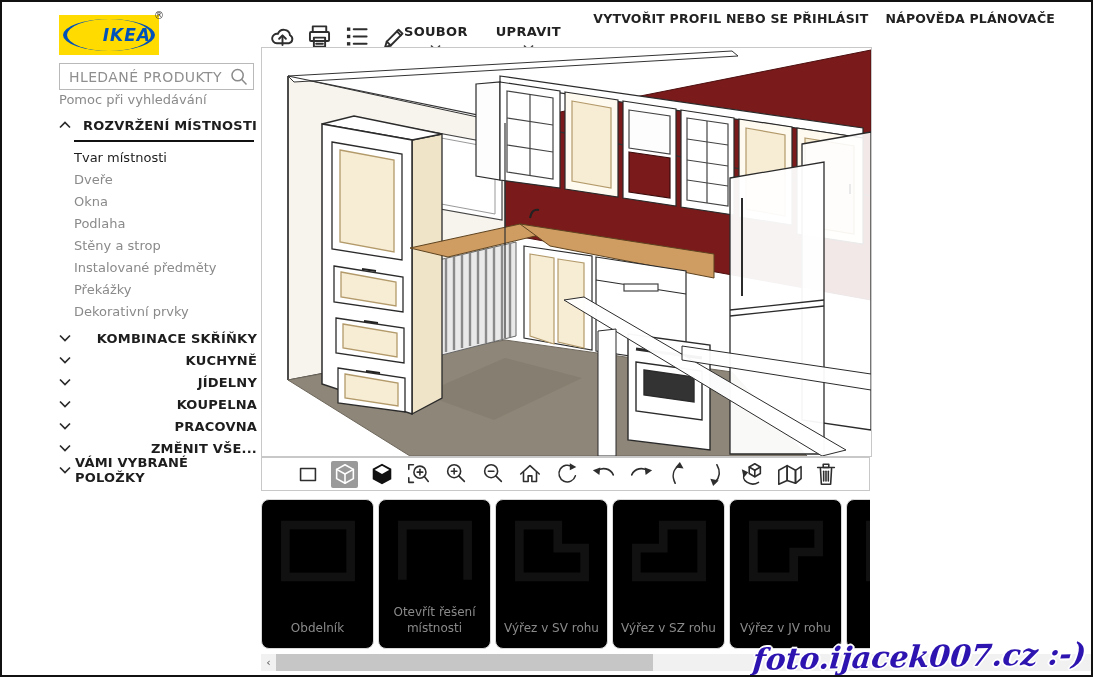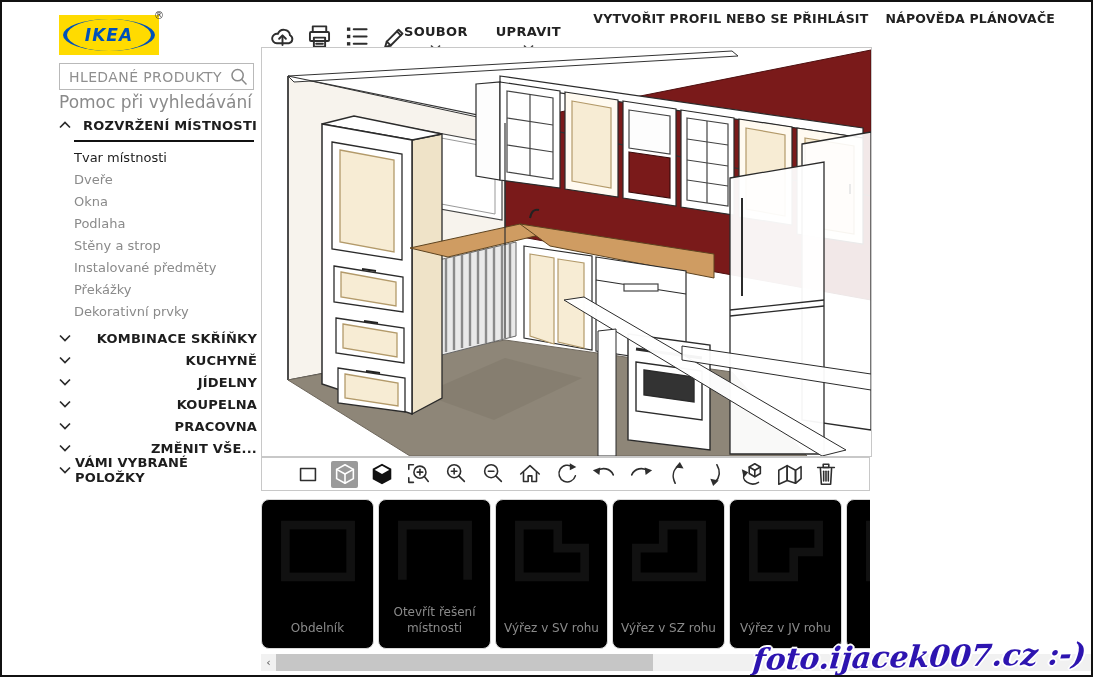--- a/index.html
+++ b/index.html
@@ -2,35 +2,35 @@
 <html><head>
 <meta charset="utf-8">
 <style>
   html,body{margin:0;padding:0;background:#fff;}
   .page{position:relative;width:1093px;height:677px;box-sizing:border-box;border:2px solid #111;
         background:#fff;font-family:"DejaVu Sans","Liberation Sans",sans-serif;overflow:hidden;color:#222;}
   
   .logo{position:absolute;left:57px;top:13px;width:100px;height:40px;background:#ffdb00;
         display:flex;align-items:center;justify-content:center;cursor:pointer;}
   .logo .oval{width:92px;height:32px;background:#0051ba;border-radius:50%;display:flex;align-items:center;justify-content:center;}
-  .logo .inner{width:84px;height:32px;background:#ffdb00;border-radius:50%;display:flex;align-items:center;justify-content:center;}
+  .logo .inner{width:84px;height:32px;background:#ffdb00;border-radius:50%;display:flex;align-items:center;justify-content:flex-end;}
   .logo .word{color:#0051ba;font-weight:bold;font-style:italic;font-size:17px;letter-spacing:1px;line-height:1;}
   .reg{position:absolute;left:152px;top:8px;font-size:10px;color:#333;}
   .quick-icons{position:absolute;left:266px;top:20px;display:flex;gap:9px;}
   .qbtn{width:28px;height:28px;display:flex;align-items:center;justify-content:center;cursor:pointer;}
   .menus{position:absolute;left:402px;top:22px;display:flex;gap:28px;}
   .menu{display:flex;align-items:center;gap:5px;font-weight:bold;font-size:13px;letter-spacing:.3px;cursor:pointer;flex-direction:column;}
   .toplinks{position:absolute;right:36px;top:9px;display:flex;gap:17px;font-weight:bold;font-size:12.5px;letter-spacing:.2px;}
   .toplinks span{cursor:pointer;white-space:nowrap;}
   
   .search{position:absolute;left:57px;top:61px;width:195px;height:27px;box-sizing:border-box;
           border:1px solid #b9b9b9;display:flex;align-items:center;padding:0 4px 0 7px;}
   .search input{flex:1;border:0;outline:0;font-family:inherit;font-size:14px;letter-spacing:.4px;color:#6d6d6d;min-width:0;}
   .search input::placeholder{color:#8f8f8f;}
-  .help{position:absolute;left:57px;top:90px;font-size:17px;color:#8a8a8a;cursor:pointer;}
+  .help{position:absolute;left:57px;top:90px;font-size:13px;color:#8a8a8a;cursor:pointer;}
   .nav{position:absolute;left:57px;top:112px;width:198px;font-size:13px;}
   .sec{display:flex;align-items:center;gap:4px;height:22px;font-weight:bold;letter-spacing:.2px;cursor:pointer;color:#1d1d1d;justify-content:space-between;}
   .sec svg{flex:none;}
   .rule{height:0;border-bottom:2px solid #111;margin:4px 0 5px 15px;width:180px;}
   .items{margin:0 0 4px 15px;}
   .item{height:22px;line-height:22px;color:#8a8a8a;cursor:pointer;white-space:nowrap;}
   .item.selected{color:#1d1d1d;}
   
   .viewport{position:absolute;left:259px;top:45px;width:609px;height:408px;border:1px solid #c8c8c8;box-sizing:content-box;background:#fff;cursor:grab;}
   .vtoolbar{position:absolute;left:259px;top:455px;width:609px;height:34px;border:1px solid #c8c8c8;box-sizing:border-box;

